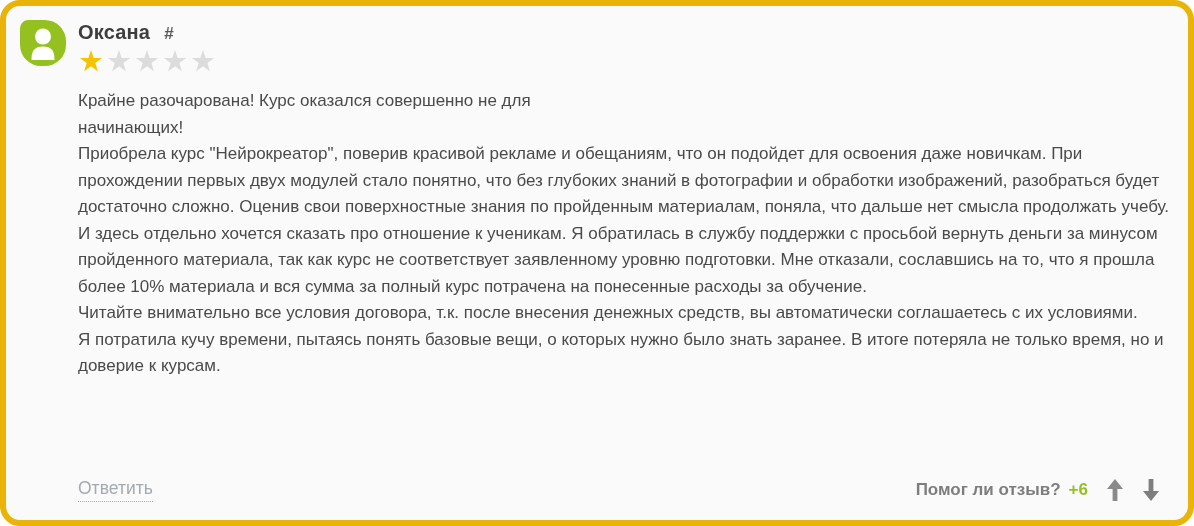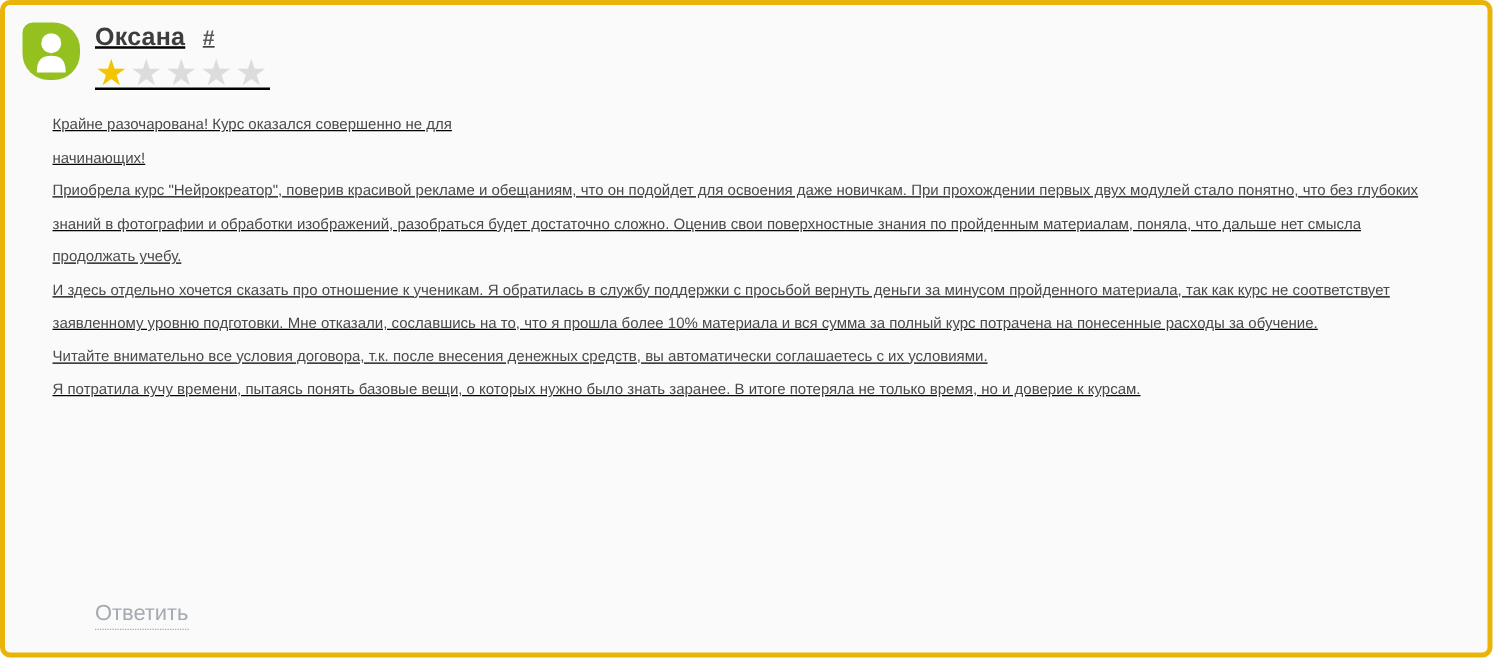--- a/index.html
+++ b/index.html
@@ -6,25 +6,24 @@
   html, body {
     width: 1194px; height: 526px;
     background: #ffffff;
     font-family: "Liberation Sans", "DejaVu Sans", sans-serif;
   }
   .review-card {
     position: absolute;
     left: 0; top: 0;
     width: 1194px; height: 526px;
     background: #fafafa;
-    border: 4px solid #eab308;
-    border-radius: 8px;
+    border: 6px solid #eab308;
+    border-radius: 20px;
     padding: 14px 44px 18px 14px;
     overflow: hidden;
-    text-decoration: underline;
   }
   .header { display: flex; align-items: flex-start; }
   .avatar {
     width: 46px; height: 46px;
     flex: 0 0 46px;
     background: #94c11f;
     border-radius: 18% 46% 46% 46%;
     position: relative;
     overflow: hidden;
     margin-right: 12px;
@@ -54,24 +53,24 @@
   .stars {
     margin-top: 2px;
     font-size: 29px;
     line-height: 30px;
     letter-spacing: 2px;
     user-select: none;
   }
   .star { color: #dcdcdc; }
   .star.active { color: #f2c500; }
   .review-text {
-    margin-left: 24px;
+    margin-left: 58px;
     margin-top: 12px;
     width: 1095px;
-    font-size: 12px;
+    font-size: 17px;
     line-height: 26.5px;
     color: #4a4a4a;
     white-space: pre-line;
   }
   .footer {
     position: absolute;
     left: 72px; right: 28px; bottom: 18px;
     display: flex;
     justify-content: space-between;
     align-items: center;
@@ -130,15 +129,33 @@
 
   <div class="review-text">Крайне разочарована! Курс оказался совершенно не для
 начинающих!
 Приобрела курс "Нейрокреатор", поверив красивой рекламе и обещаниям, что он подойдет для освоения даже новичкам. При прохождении первых двух модулей стало понятно, что без глубоких знаний в фотографии и обработки изображений, разобраться будет достаточно сложно. Оценив свои поверхностные знания по пройденным материалам, поняла, что дальше нет смысла продолжать учебу.
 И здесь отдельно хочется сказать про отношение к ученикам. Я обратилась в службу поддержки с просьбой вернуть деньги за минусом пройденного материала, так как курс не соответствует заявленному уровню подготовки. Мне отказали, сославшись на то, что я прошла более 10% материала и вся сумма за полный курс потрачена на понесенные расходы за обучение.
 Читайте внимательно все условия договора, т.к. после внесения денежных средств, вы автоматически соглашаетесь с их условиями.
 Я потратила кучу времени, пытаясь понять базовые вещи, о которых нужно было знать заранее. В итоге потеряла не только время, но и доверие к курсам.</div>
 
   <div class="footer">
     <a class="reply-link">Ответить</a>
+    <div class="helpful">
+      <span class="helpful-label">Помог ли отзыв?</span>
+      <span class="helpful-count">+6</span>
+      <button class="vote-btn">
+        <span>
+          <svg width="18" height="24" viewBox="0 0 18 24">
+            <path d="M9 1 L17 11 L11.4 11 L11.4 23 L6.6 23 L6.6 11 L1 11 Z" fill="#8a8a8a"></path>
+          </svg>
+        </span>
+      </button>
+      <button class="vote-btn">
+        <span>
+          <svg width="18" height="24" viewBox="0 0 18 24">
+            <path d="M9 23 L1 13 L6.6 13 L6.6 1 L11.4 1 L11.4 13 L17 13 Z" fill="#7e7e7e"></path>
+          </svg>
+        </span>
+      </button>
+    </div>
   </div>
 
 </div>
 
 </body></html>

